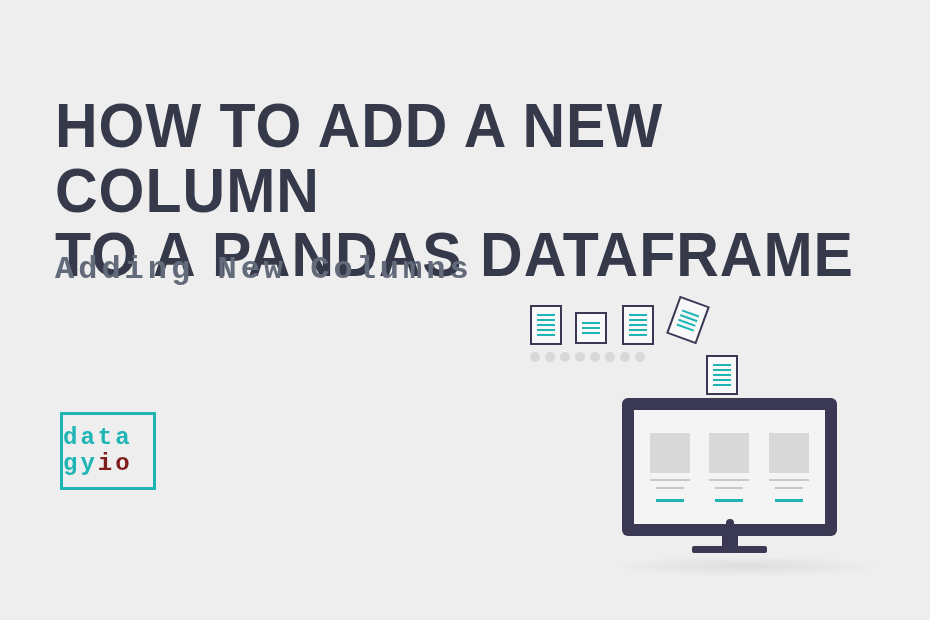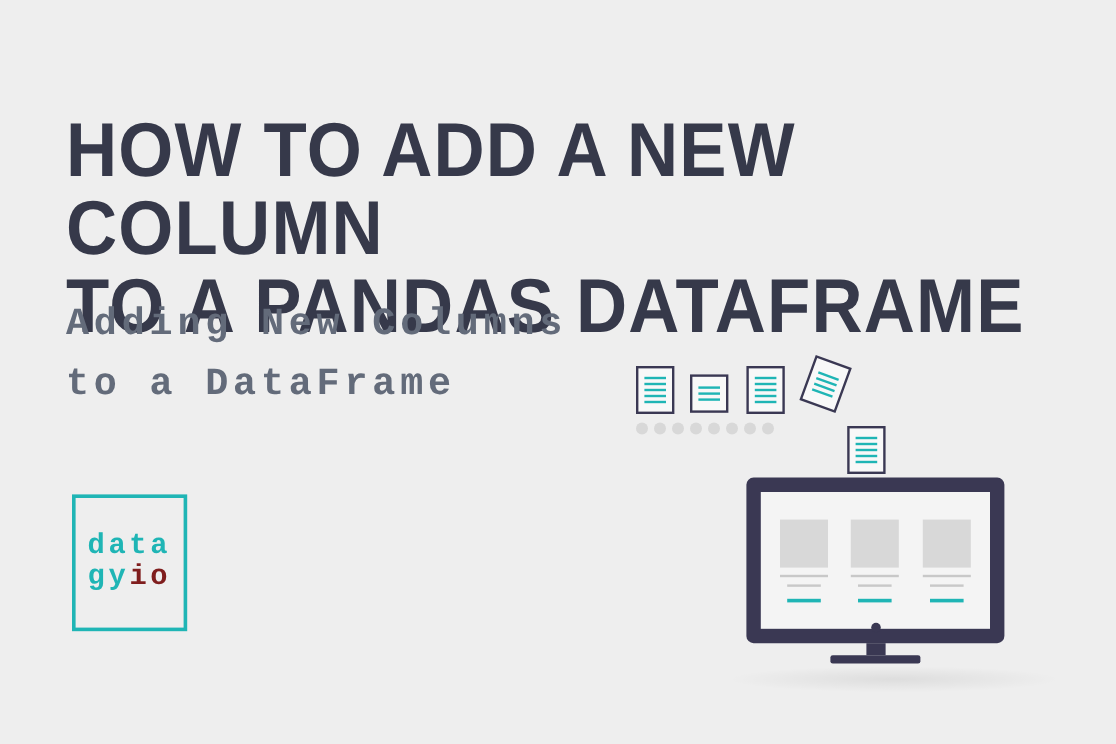--- a/index.html
+++ b/index.html
@@ -37,27 +37,26 @@
       color: #636b7a;
       font-family: 'Courier New', monospace;
       letter-spacing: 4px;
       line-height: 1.55;
     }
     .logo-box {
       position: absolute;
       left: 60px;
       top: 412px;
       width: 96px;
-      height: 114px;
+      height: 78px;
       border: 3px solid #1fb5b5;
       display: flex;
       flex-direction: column;
       justify-content: center;
       align-items: flex-start;
-      padding-left: 10px;
       font-family: 'Courier New', monospace;
       font-size: 24px;
       font-weight: bold;
       letter-spacing: 3px;
       line-height: 1.1;
     }
     .logo-line1 {
       color: #1fb5b5;
     }
     .logo-line2 {
@@ -210,21 +209,20 @@
 </head>
 <body>
 
 <h1 class="title">
   <span>HOW TO ADD A NEW COLUMN</span><br>
   <span>TO A PANDAS DATAFRAME</span>
 </h1>
 
 <div class="subtitle">
   <span>Adding New Columns</span><br>
-  <span>to a DataFrame</span>
 </div>
 
 <div class="logo-box">
   <div class="logo-line1">data</div>
   <div>
     <span class="logo-line2">gy</span><span class="logo-io">io</span>
   </div>
 </div>
 
 <div class="dots-row">

